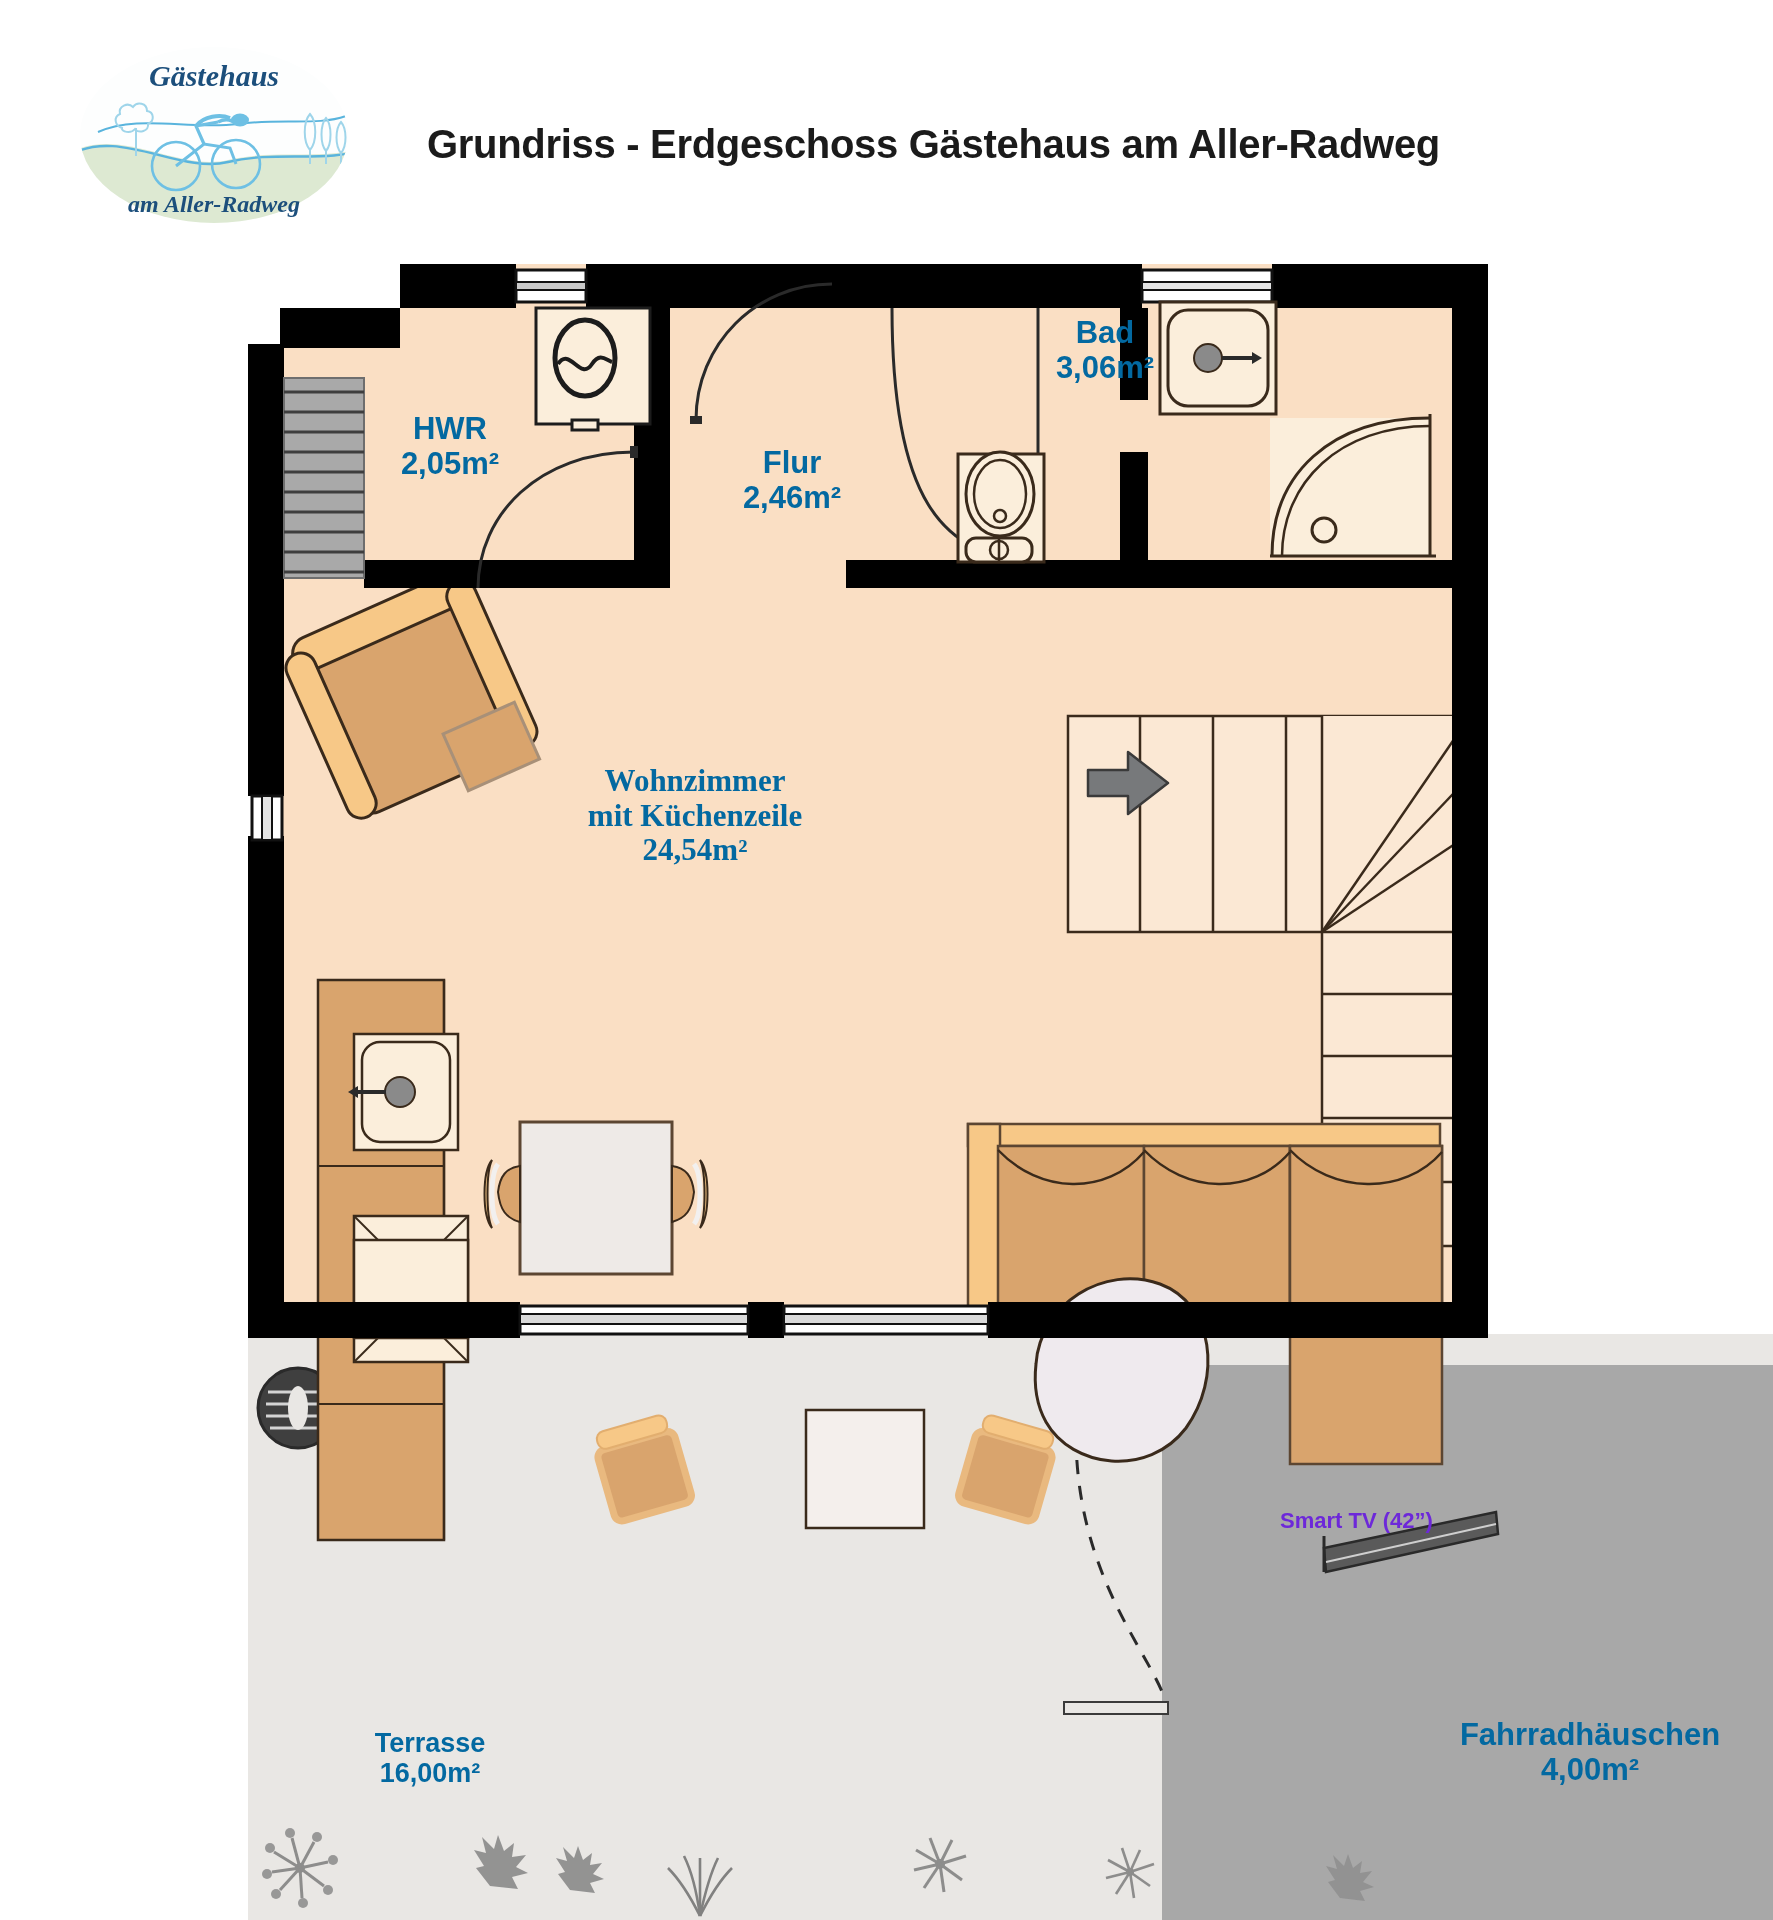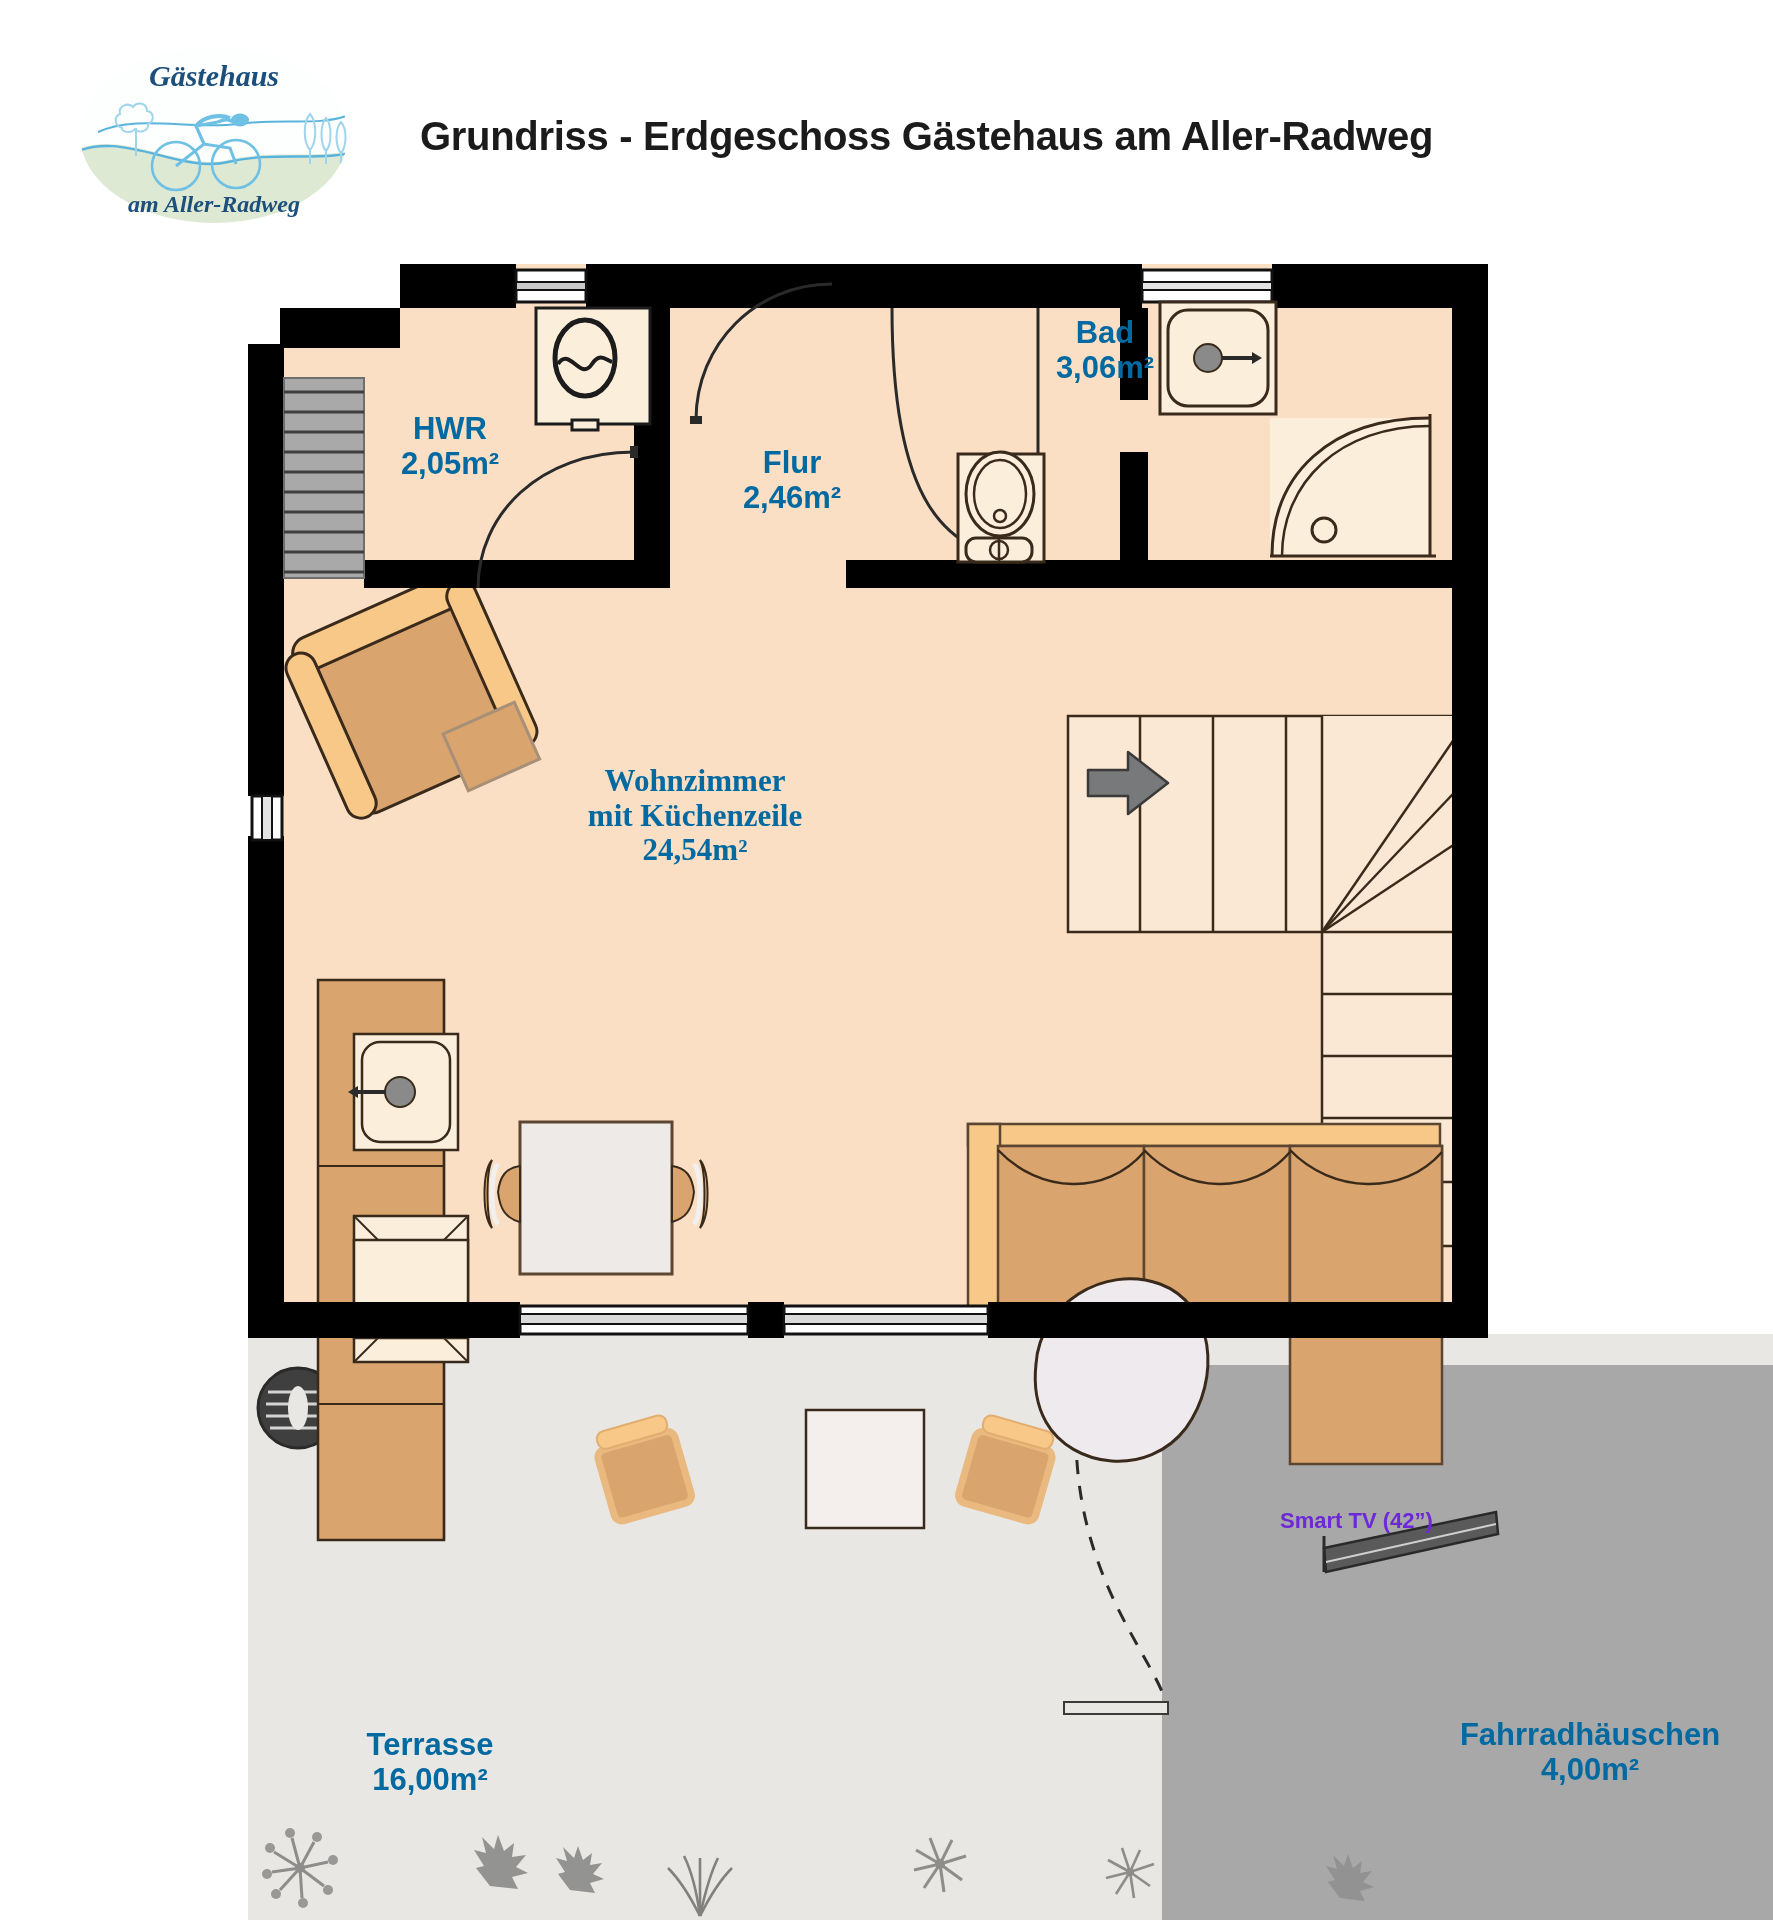--- a/index.html
+++ b/index.html
@@ -25,23 +25,23 @@
   .logo-wrap {
     position: absolute;
     left: 78px;
     top: 28px;
     width: 272px;
     height: 182px;
   }
   .title {
     position: absolute;
     left: 420px;
-    top: 98px;
+    top: 106px;
     width: 1020px;
-    text-align: left;
+    text-align: right;
     font-size: 40px;
     font-weight: bold;
     color: #1b1b1b;
     letter-spacing: -0.3px;
     font-family: "Liberation Sans", sans-serif;
   }
   .plan-svg {
     position: absolute;
     left: 0;
     top: 0;
@@ -52,21 +52,21 @@
     font-weight: bold;
     color: #0369a1;
     line-height: 1.12;
     font-family: "Liberation Sans", sans-serif;
     white-space: nowrap;
   }
   .rl-hwr   { left: 330px; top: 396px;  width: 240px; font-size: 31px; }
   .rl-flur  { left: 672px; top: 430px;  width: 240px; font-size: 31px; }
   .rl-bad   { left: 1000px; top: 300px; width: 210px; font-size: 31px; }
   .rl-wohn  { left: 520px; top: 748px;  width: 350px; font-size: 31px; font-family: Liberation Serif, serif; }
-  .rl-terr  { left: 300px; top: 1712px; width: 260px; font-size: 31px; }
+  .rl-terr  { left: 300px; top: 1712px; width: 260px; font-size: 27px; }
   .rl-fahr  { left: 1420px; top: 1702px; width: 340px; font-size: 31px; }
   .tv-label {
     position: absolute;
     left: 1280px;
     top: 1492px;
     font-size: 22px;
     font-weight: bold;
     color: #6d28d9;
     white-space: nowrap;
     font-family: "Liberation Sans", sans-serif;

